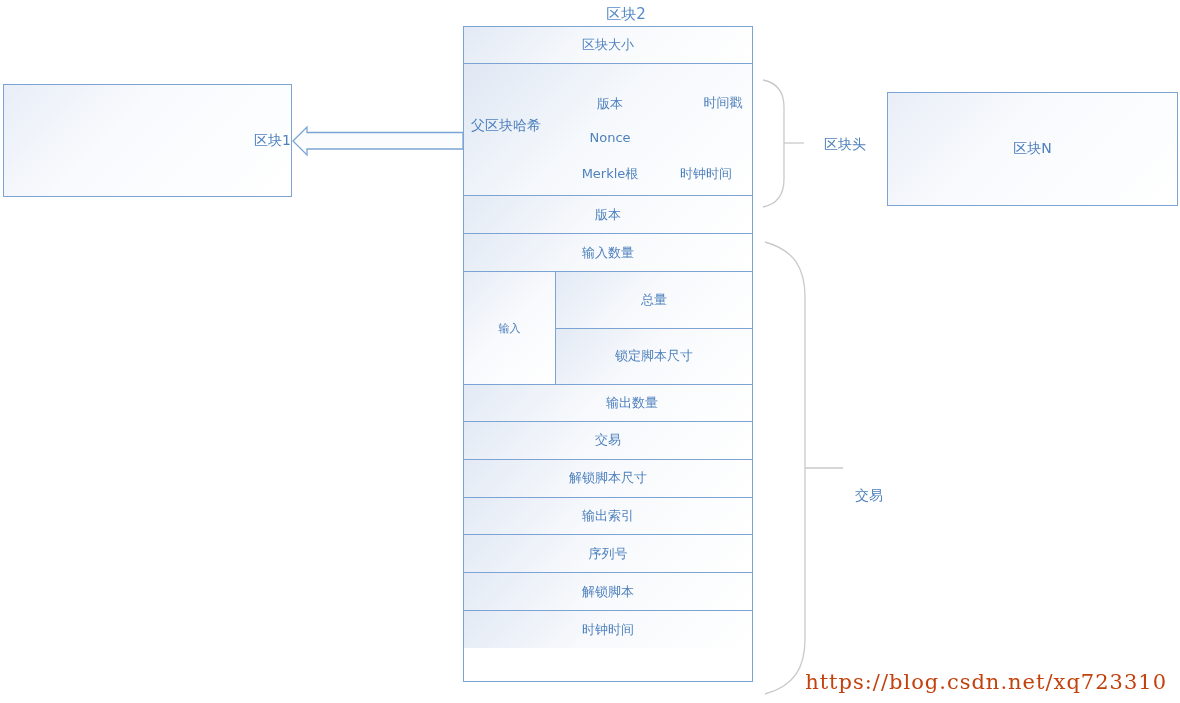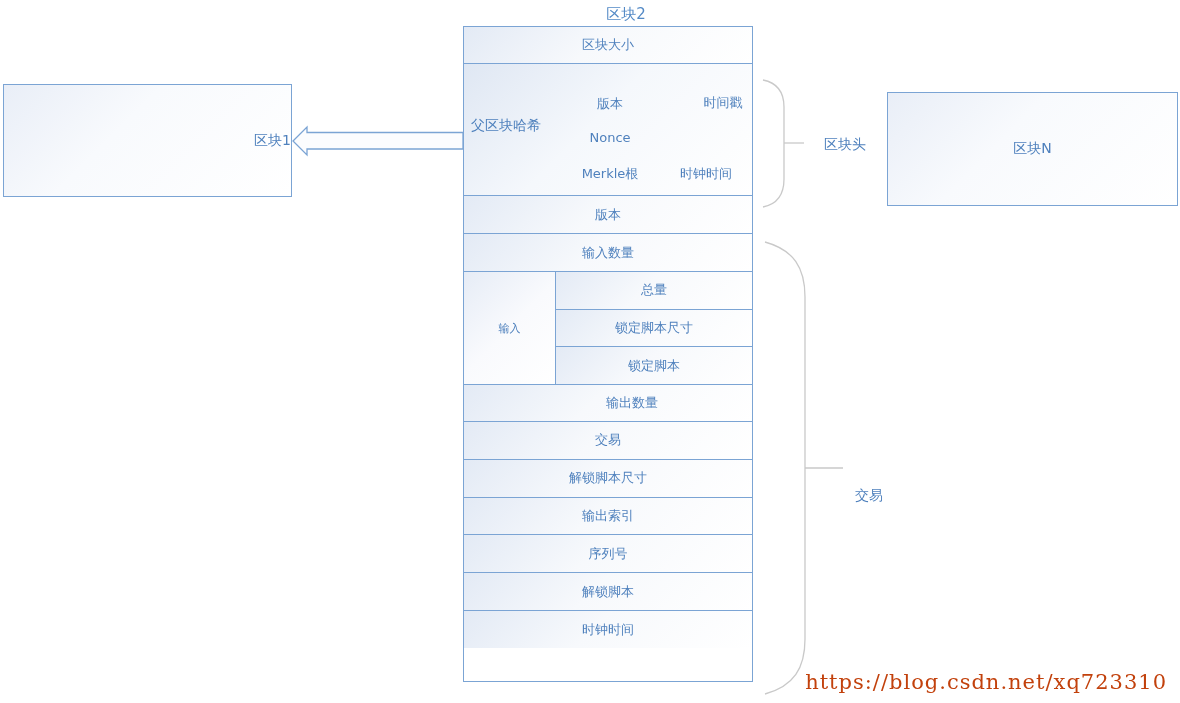--- a/index.html
+++ b/index.html
@@ -143,23 +143,20 @@
       <div class="group-left br">
         <span>输入</span>
       </div>
       <div class="group-right">
         <div class="sub-row">
           <span>总量</span>
         </div>
         <div class="sub-row bt">
           <span>锁定脚本尺寸</span>
         </div>
-        <div class="sub-row bt">
-          <span>锁定脚本</span>
-        </div>
       </div>
     </div>
 
     <div class="row bt" style="height:37px;padding-left:48px;">
       <span>输出数量</span>
     </div>
 
     <div class="group bt" style="height:189px;">
       <div class="group-right">
         <div class="sub-row">

